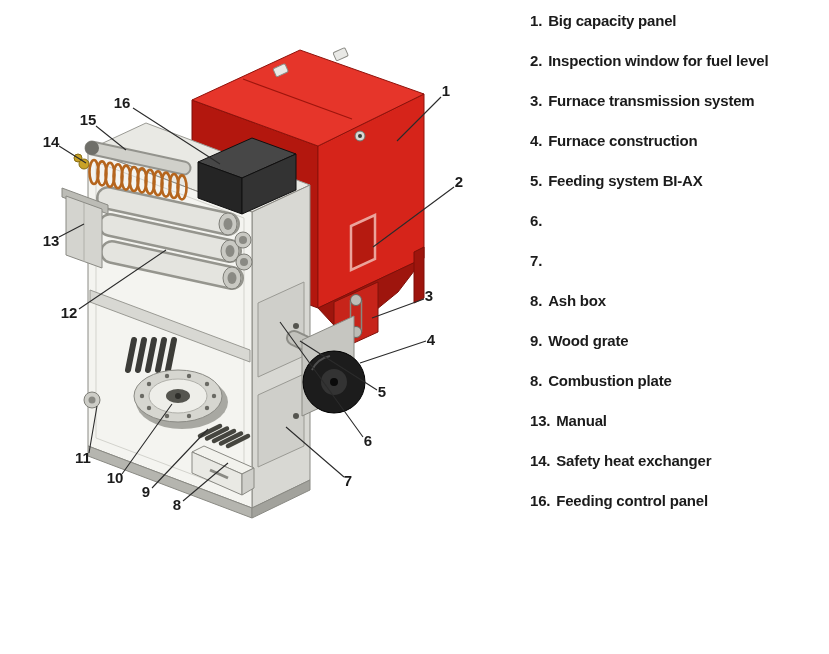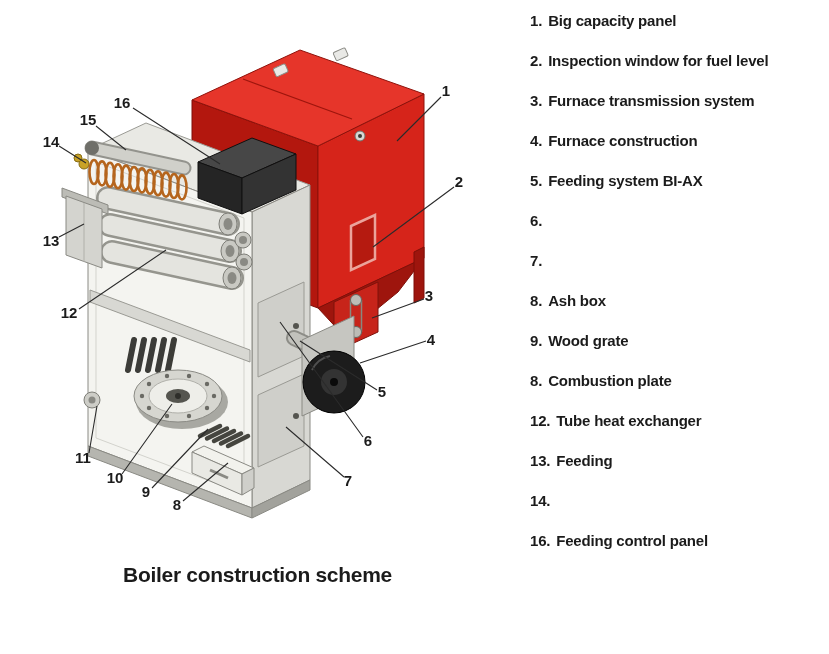--- a/index.html
+++ b/index.html
@@ -228,21 +228,20 @@
         <text class="callout" x="115" y="483" text-anchor="middle">10</text>
         <text class="callout" x="83" y="463" text-anchor="middle">11</text>
         <text class="callout" x="69" y="318" text-anchor="middle">12</text>
         <text class="callout" x="51" y="246" text-anchor="middle">13</text>
         <text class="callout" x="51" y="147" text-anchor="middle">14</text>
         <text class="callout" x="88" y="125" text-anchor="middle">15</text>
         <text class="callout" x="122" y="108" text-anchor="middle">16</text>
       </g>
     </svg>
 
-    <div class="diagram-title">Boiler construction scheme</div>
   </div>
 
   <div class="legend">
     <div class="legend-item">
         <span class="num">1.</span>
         <span class="lbl">Big capacity panel</span>
       </div>
     <div class="legend-item">
         <span class="num">2.</span>
         <span class="lbl">Inspection window for fuel level</span>
@@ -271,29 +270,26 @@
       </div>
     <div class="legend-item">
         <span class="num">9.</span>
         <span class="lbl">Wood grate</span>
       </div>
     <div class="legend-item">
         <span class="num">8.</span>
         <span class="lbl">Combustion plate</span>
       </div>
     <div class="legend-item">
-        <span class="num">12.</span>
-        <span class="lbl">Tube heat exchanger</span>
-      </div>
-    <div class="legend-item">
         <span class="num">13.</span>
-        <span class="lbl">Feeding</span>
+        <span class="lbl">Manual</span>
       </div>
     <div class="legend-item">
         <span class="num">14.</span>
+        <span class="lbl">Safety heat exchanger</span>
       </div>
     <div class="legend-item">
         <span class="num">16.</span>
         <span class="lbl">Feeding control panel</span>
       </div>
   </div>
 
 </div>
 
 </body></html>

